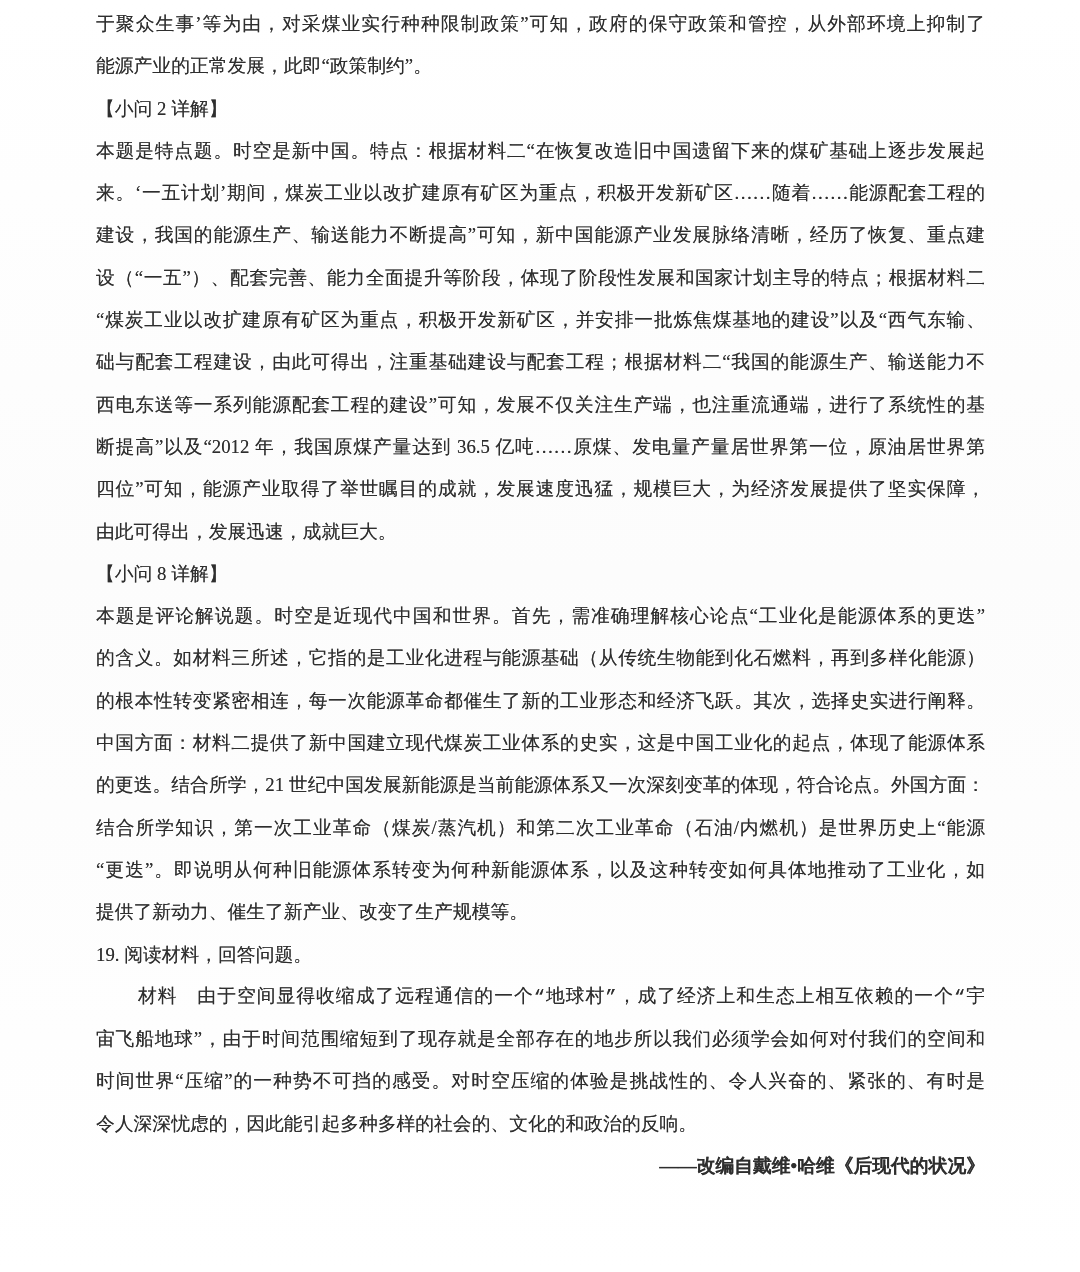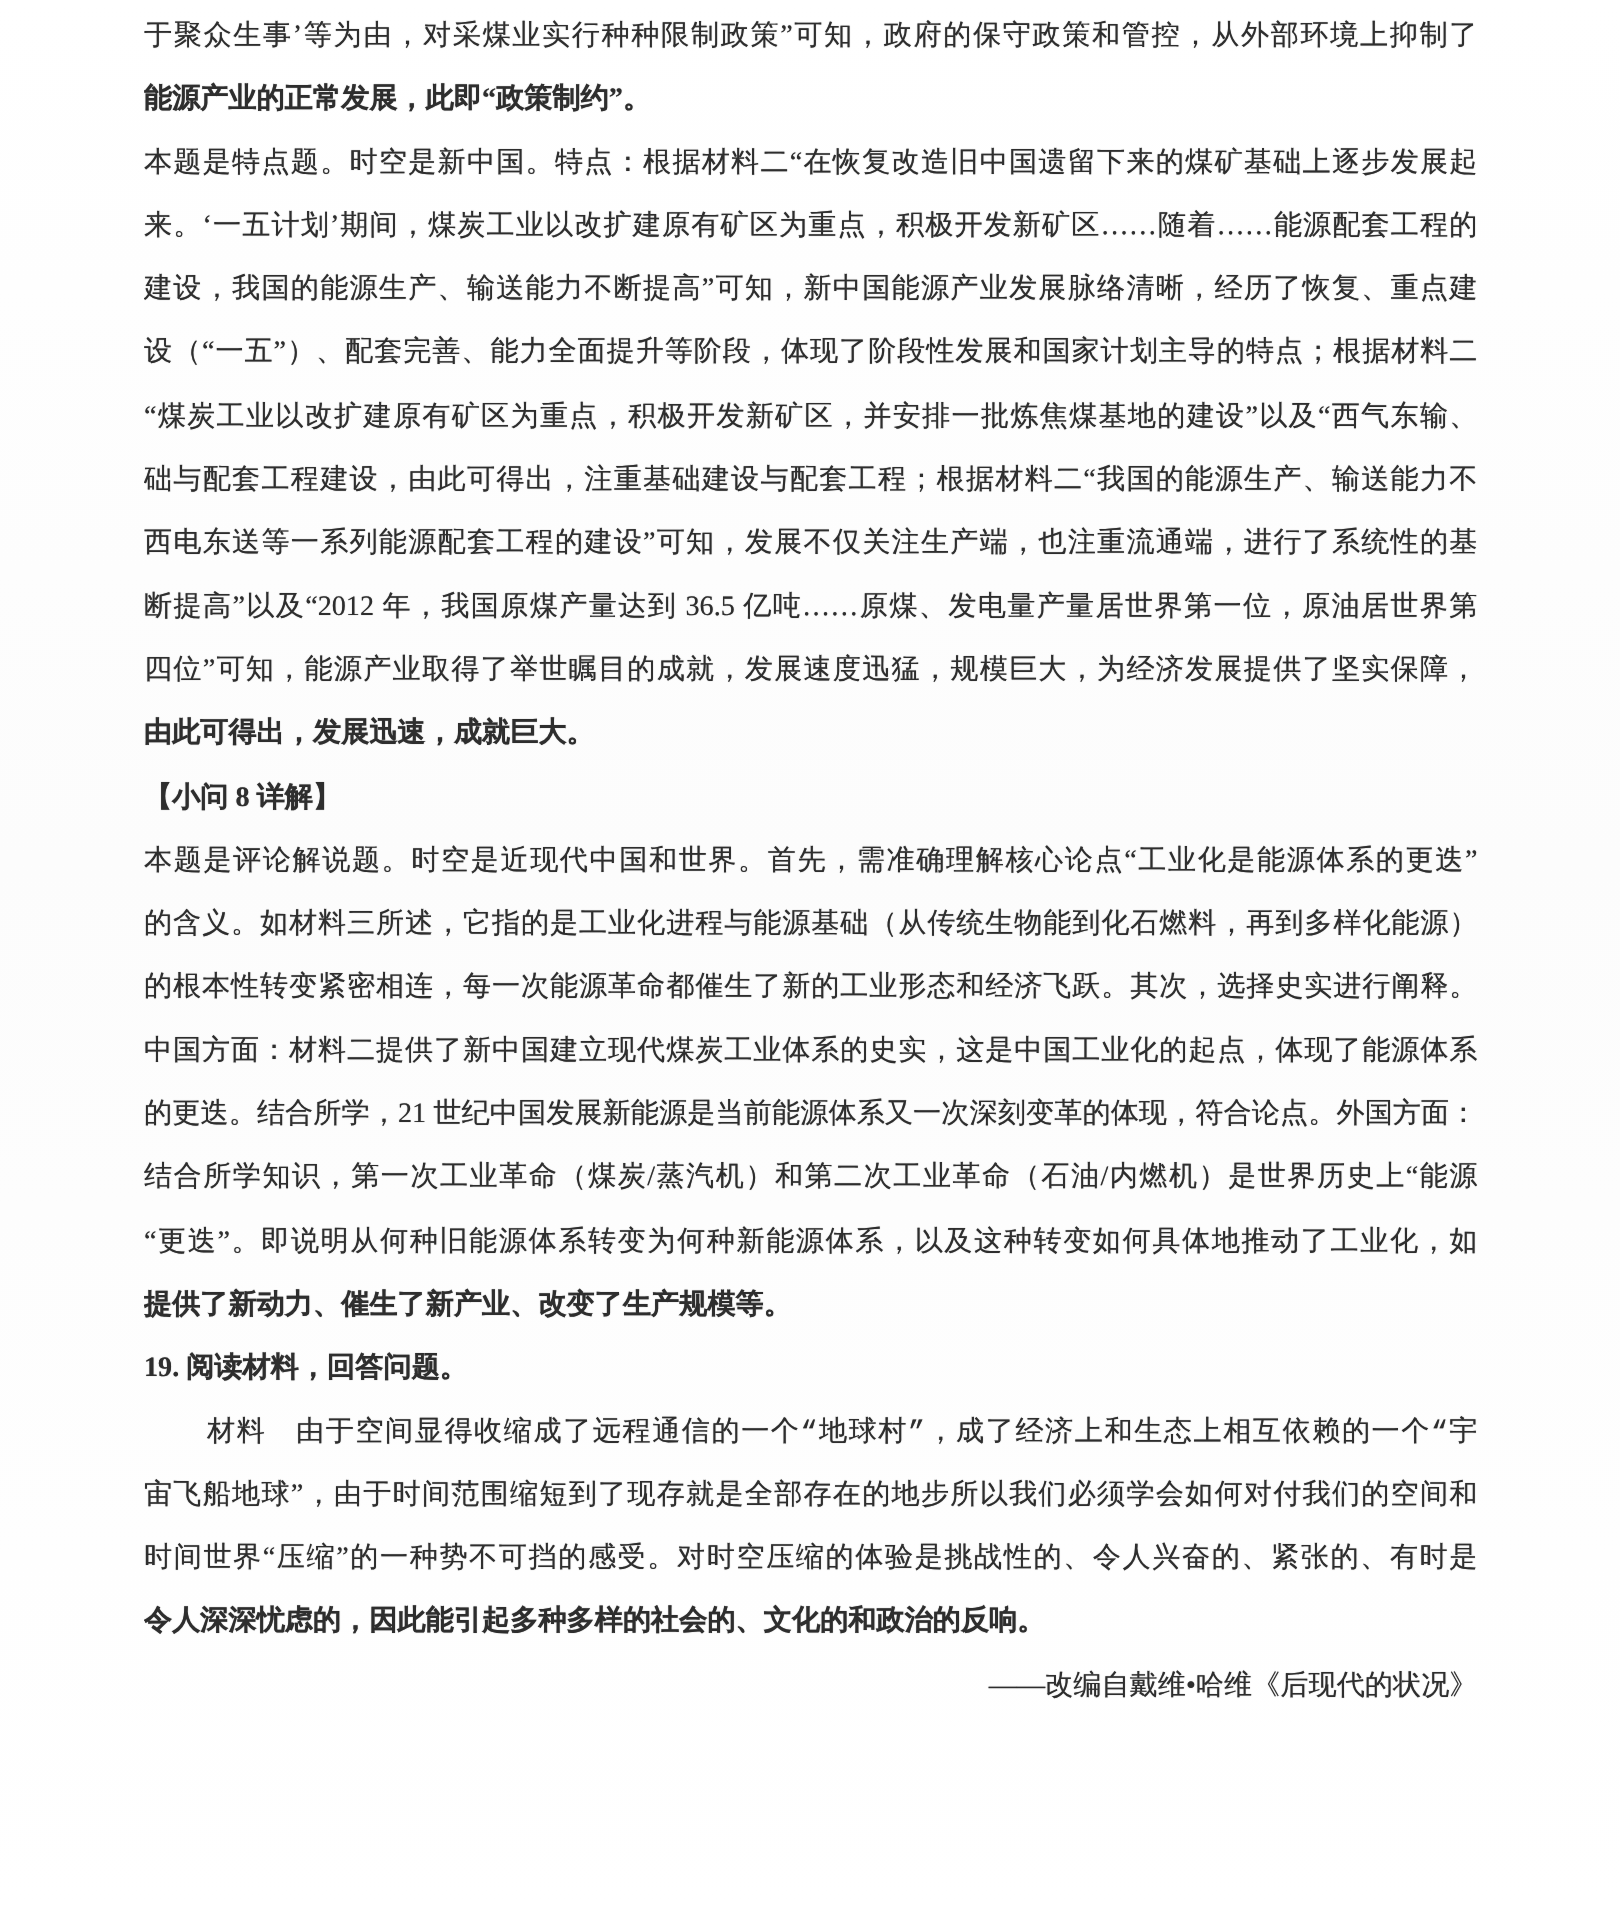--- a/index.html
+++ b/index.html
@@ -26,31 +26,32 @@
   .line {
     height: 42.3px;
     line-height: 42.3px;
     font-size: 18.8px;
     color: #2e2e2e;
     text-shadow: 0 0 0.6px rgba(46,46,46,0.65);
     overflow: hidden;
     white-space: normal;
   }
   .align-justify { text-align: justify; text-align-last: justify; }
-  .align-left    { text-align: right;    text-align-last: left; font-weight: bold; }
-  .align-right   { text-align: left;   text-align-last: right; }
+  .align-left    { text-align: right;    text-align-last: left; }
+  .align-right   { text-align: left;   text-align-last: right; font-weight: bold; }
   .indent        { padding-left: 42px; font-family: Liberation Mono, monospace; }
 </style>
 </head>
 <body>
 
 <div class="page">
   <div class="doc">
       <div class="line align-justify">于聚众生事’等为由，对采煤业实行种种限制政策”可知，政府的保守政策和管控，从外部环境上抑制了</div>
       <div class="line align-left">能源产业的正常发展，此即“政策制约”。</div>
+      <div class="line align-left">【小问 2 详解】</div>
       <div class="line align-justify">本题是特点题。时空是新中国。特点：根据材料二“在恢复改造旧中国遗留下来的煤矿基础上逐步发展起</div>
       <div class="line align-justify">来。‘一五计划’期间，煤炭工业以改扩建原有矿区为重点，积极开发新矿区……随着……能源配套工程的</div>
       <div class="line align-justify">建设，我国的能源生产、输送能力不断提高”可知，新中国能源产业发展脉络清晰，经历了恢复、重点建</div>
       <div class="line align-justify">设（“一五”）、配套完善、能力全面提升等阶段，体现了阶段性发展和国家计划主导的特点；根据材料二</div>
       <div class="line align-justify">“煤炭工业以改扩建原有矿区为重点，积极开发新矿区，并安排一批炼焦煤基地的建设”以及“西气东输、</div>
       <div class="line align-justify">础与配套工程建设，由此可得出，注重基础建设与配套工程；根据材料二“我国的能源生产、输送能力不</div>
       <div class="line align-justify">西电东送等一系列能源配套工程的建设”可知，发展不仅关注生产端，也注重流通端，进行了系统性的基</div>
       <div class="line align-justify">断提高”以及“2012 年，我国原煤产量达到 36.5 亿吨……原煤、发电量产量居世界第一位，原油居世界第</div>
       <div class="line align-justify">四位”可知，能源产业取得了举世瞩目的成就，发展速度迅猛，规模巨大，为经济发展提供了坚实保障，</div>
       <div class="line align-left">由此可得出，发展迅速，成就巨大。</div>

